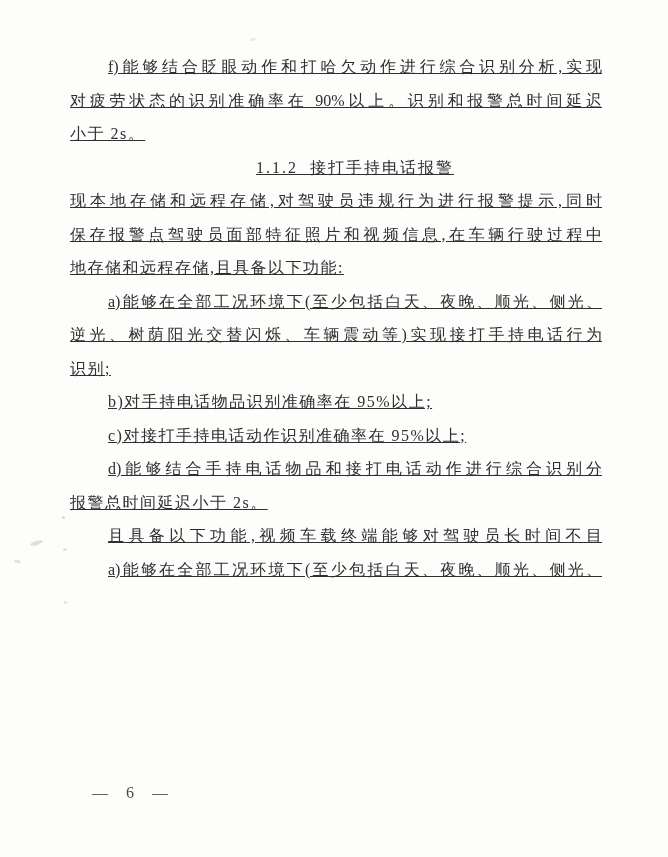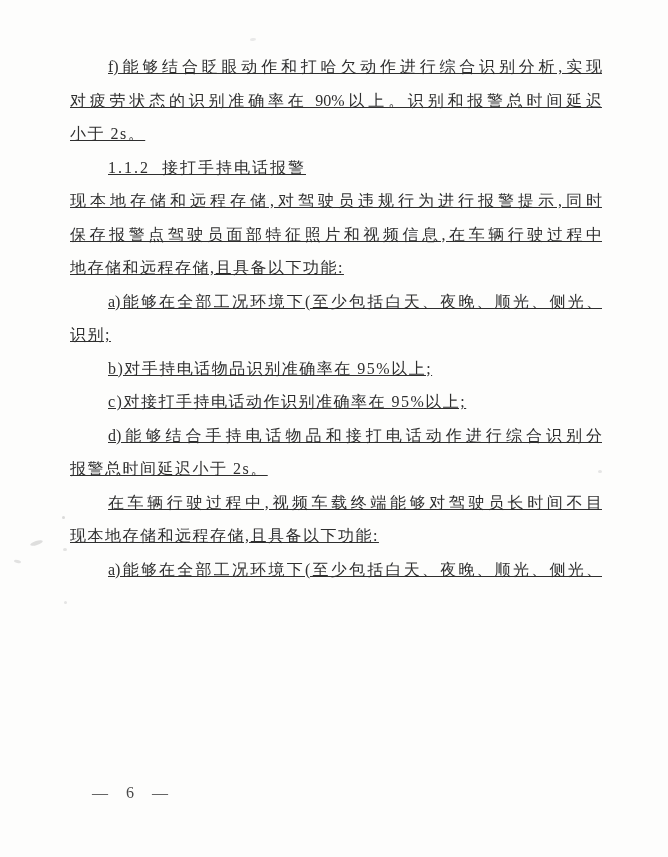--- a/index.html
+++ b/index.html
@@ -39,20 +39,21 @@
   }
   .line.ind {
     padding-left: 38px;
   }
   .line.j.ind {
     text-indent: 0;
   }
   .line.h {
     white-space: pre;
     letter-spacing: 2px;
+    text-align: center;
   }
   .footer {
     position: absolute;
     left: 92px;
     top: 785px;
     font-size: 16px;
     line-height: 16px;
     color: #4a4a4a;
     letter-spacing: 7px;
     white-space: pre;
@@ -77,27 +78,27 @@
 <div class="page">
   <div class="content" id="lines">
       <div class="line ind j">f)能够结合眨眼动作和打哈欠动作进行综合识别分析,实现</div>
       <div class="line j">对疲劳状态的识别准确率在 90%以上。识别和报警总时间延迟</div>
       <div class="line">小于 2s。</div>
       <div class="line ind h">1.1.2  接打手持电话报警</div>
       <div class="line j">现本地存储和远程存储,对驾驶员违规行为进行报警提示,同时</div>
       <div class="line j">保存报警点驾驶员面部特征照片和视频信息,在车辆行驶过程中</div>
       <div class="line">地存储和远程存储,且具备以下功能:</div>
       <div class="line ind j">a)能够在全部工况环境下(至少包括白天、夜晚、顺光、侧光、</div>
+      <div class="line j">逆光、树荫阳光交替闪烁、车辆震动等)实现接打手持电话行为</div>
       <div class="line">识别;</div>
       <div class="line ind">b)对手持电话物品识别准确率在 95%以上;</div>
       <div class="line ind">c)对接打手持电话动作识别准确率在 95%以上;</div>
       <div class="line ind j">d)能够结合手持电话物品和接打电话动作进行综合识别分</div>
       <div class="line">报警总时间延迟小于 2s。</div>
-      <div class="line ind j">在车辆行驶过程中,视频车载终端能够对驾驶员长时间不目</div>
-      <div class="line">现本地存储和远程存储,且具备以下功能:</div>
+      <div class="line ind j">且具备以下功能,视频车载终端能够对驾驶员长时间不目</div>
       <div class="line ind j">a)能够在全部工况环境下(至少包括白天、夜晚、顺光、侧光、</div>
     </div>
 
   <div class="footer">— 6 —</div>
 
   <div class="speck s1"></div>
   <div class="speck s2"></div>
   <div class="speck s3"></div>
   <div class="speck s4"></div>
   <div class="speck s5"></div>

